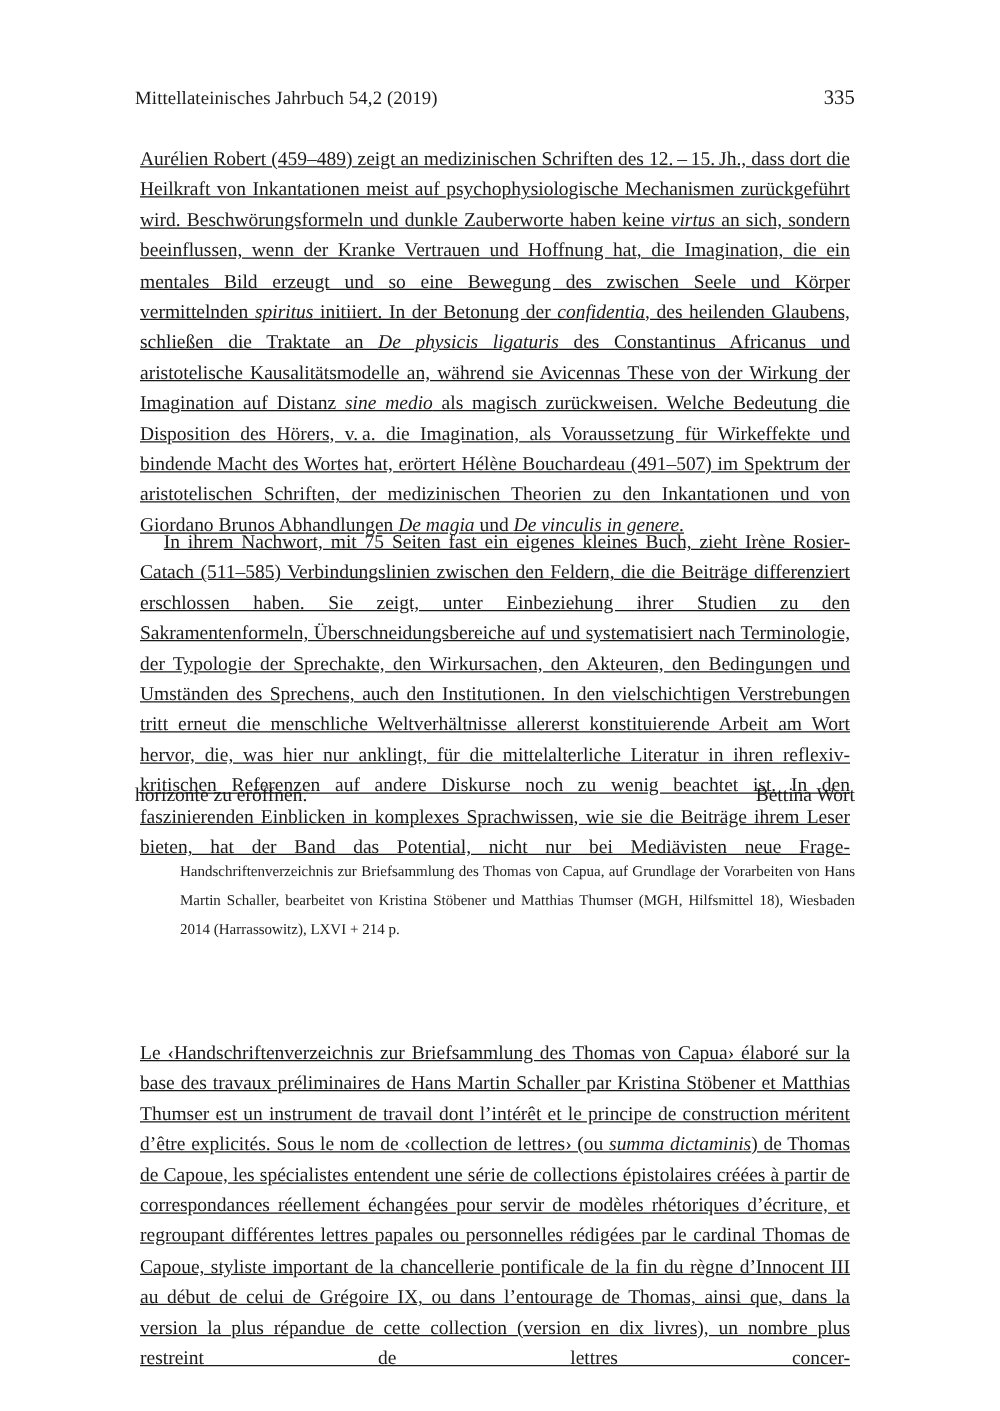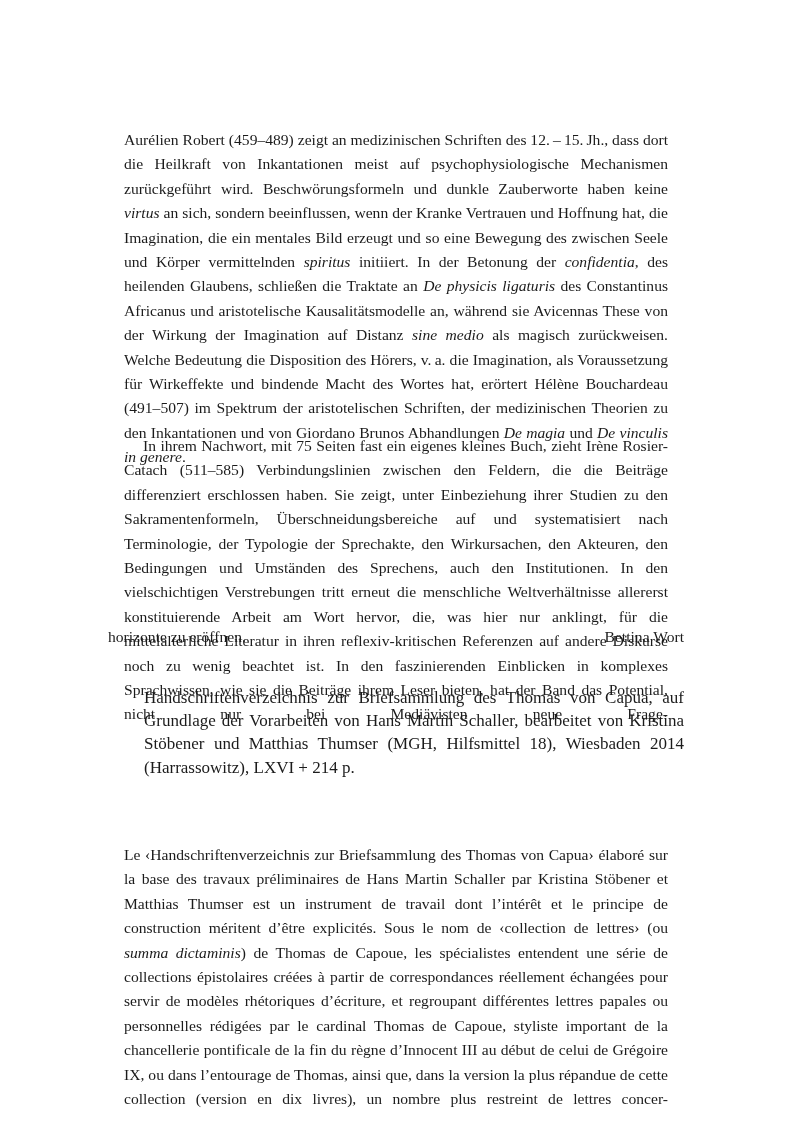--- a/index.html
+++ b/index.html
@@ -43,22 +43,23 @@
     position: absolute;
     left: 108px;
     width: 576px;
     font-size: 15.6px;
     line-height: 24.4px;
     text-align: justify;
     text-justify: inter-word;
     hyphens: manual;
   }
   .body-block p {
-    margin: 16px;
+    margin: 4px;
     text-indent: 0;
+    text-decoration: underline;
   }
   .body-block p.indented {
     text-indent: 19px;
   }
   .body-block p:last-child {
     text-align: justify;
   }
 
   
   .justify-last {
@@ -79,32 +80,36 @@
     align-items: baseline;
   }
   .signature .tail { white-space: pre; }
   .signature .author { white-space: nowrap; }
 
   
   .biblio {
     position: absolute;
     left: 144px;
     width: 540px;
-    font-size: 17px;
+    font-size: 12px;
     line-height: 23.2px;
     text-align: justify;
     hyphens: manual;
   }
   .biblio p { margin: 0; }
 </style>
 </head>
 <body>
 
 <div class="page">
 
+  <div class="running-head">
+    <span class="title">Mittellateinisches Jahrbuch 54,2 (2019)</span>
+    <span class="folio">335</span>
+  </div>
 
   <div class="body-block" style="top:112px;">
     <p><span>Aurélien Robert (459–489) zeigt an medizinischen Schriften des 12. – 15. Jh., dass dort die Heilkraft von Inkantationen meist auf psychophysiologische Mechanismen zurückgeführt wird. Beschwörungsformeln und dunkle Zauberworte haben keine </span><i>virtus</i><span> an sich, sondern beeinflussen, wenn der Kranke Vertrauen und Hoffnung hat, die Imagination, die ein mentales Bild erzeugt und so eine Bewegung des zwischen Seele und Körper vermittelnden </span><i>spiritus</i><span> initiiert. In der Betonung der </span><i>confidentia</i><span>, des heilenden Glaubens, schließen die Traktate an </span><i>De physicis ligaturis</i><span> des Constantinus Africanus und aristotelische Kausalitätsmodelle an, während sie Avicennas These von der Wirkung der Imagination auf Distanz </span><i>sine medio</i><span> als magisch zurückweisen. Welche Bedeutung die Disposition des Hörers, v. a. die Imagination, als Voraussetzung für Wirkeffekte und bindende Macht des Wortes hat, erörtert Hélène Bouchardeau (491–507) im Spektrum der aristotelischen Schriften, der medizinischen Theorien zu den Inkantationen und von Giordano Brunos Abhandlungen </span><i>De magia</i><span> und </span><i>De vinculis in genere</i><span>.</span></p>
   </div>
 
   <div class="body-block justify-last" style="top:418px;">
     <p class="indented">In ihrem Nachwort, mit 75 Seiten fast ein eigenes kleines Buch, zieht Irène Rosier-Catach (511–585) Verbindungslinien zwischen den Feldern, die die Beiträge differenziert erschlossen haben. Sie zeigt, unter Einbeziehung ihrer Studien zu den Sakramentenformeln, Überschneidungsbereiche auf und systematisiert nach Terminologie, der Typologie der Sprechakte, den Wirkursachen, den Akteuren, den Bedingungen und Umständen des Sprechens, auch den Institutionen. In den vielschichtigen Verstrebungen tritt erneut die menschliche Weltverhältnisse allererst konstituierende Arbeit am Wort hervor, die, was hier nur anklingt, für die mittelalterliche Literatur in ihren reflexiv-kritischen Referenzen auf andere Diskurse noch zu wenig beachtet ist. In den faszinierenden Einblicken in komplexes Sprachwissen, wie sie die Beiträge ihrem Leser bieten, hat der Band das Potential, nicht nur bei Mediävisten neue Frage-</p>
   </div>
 
   <div class="signature" style="top:625px;">

